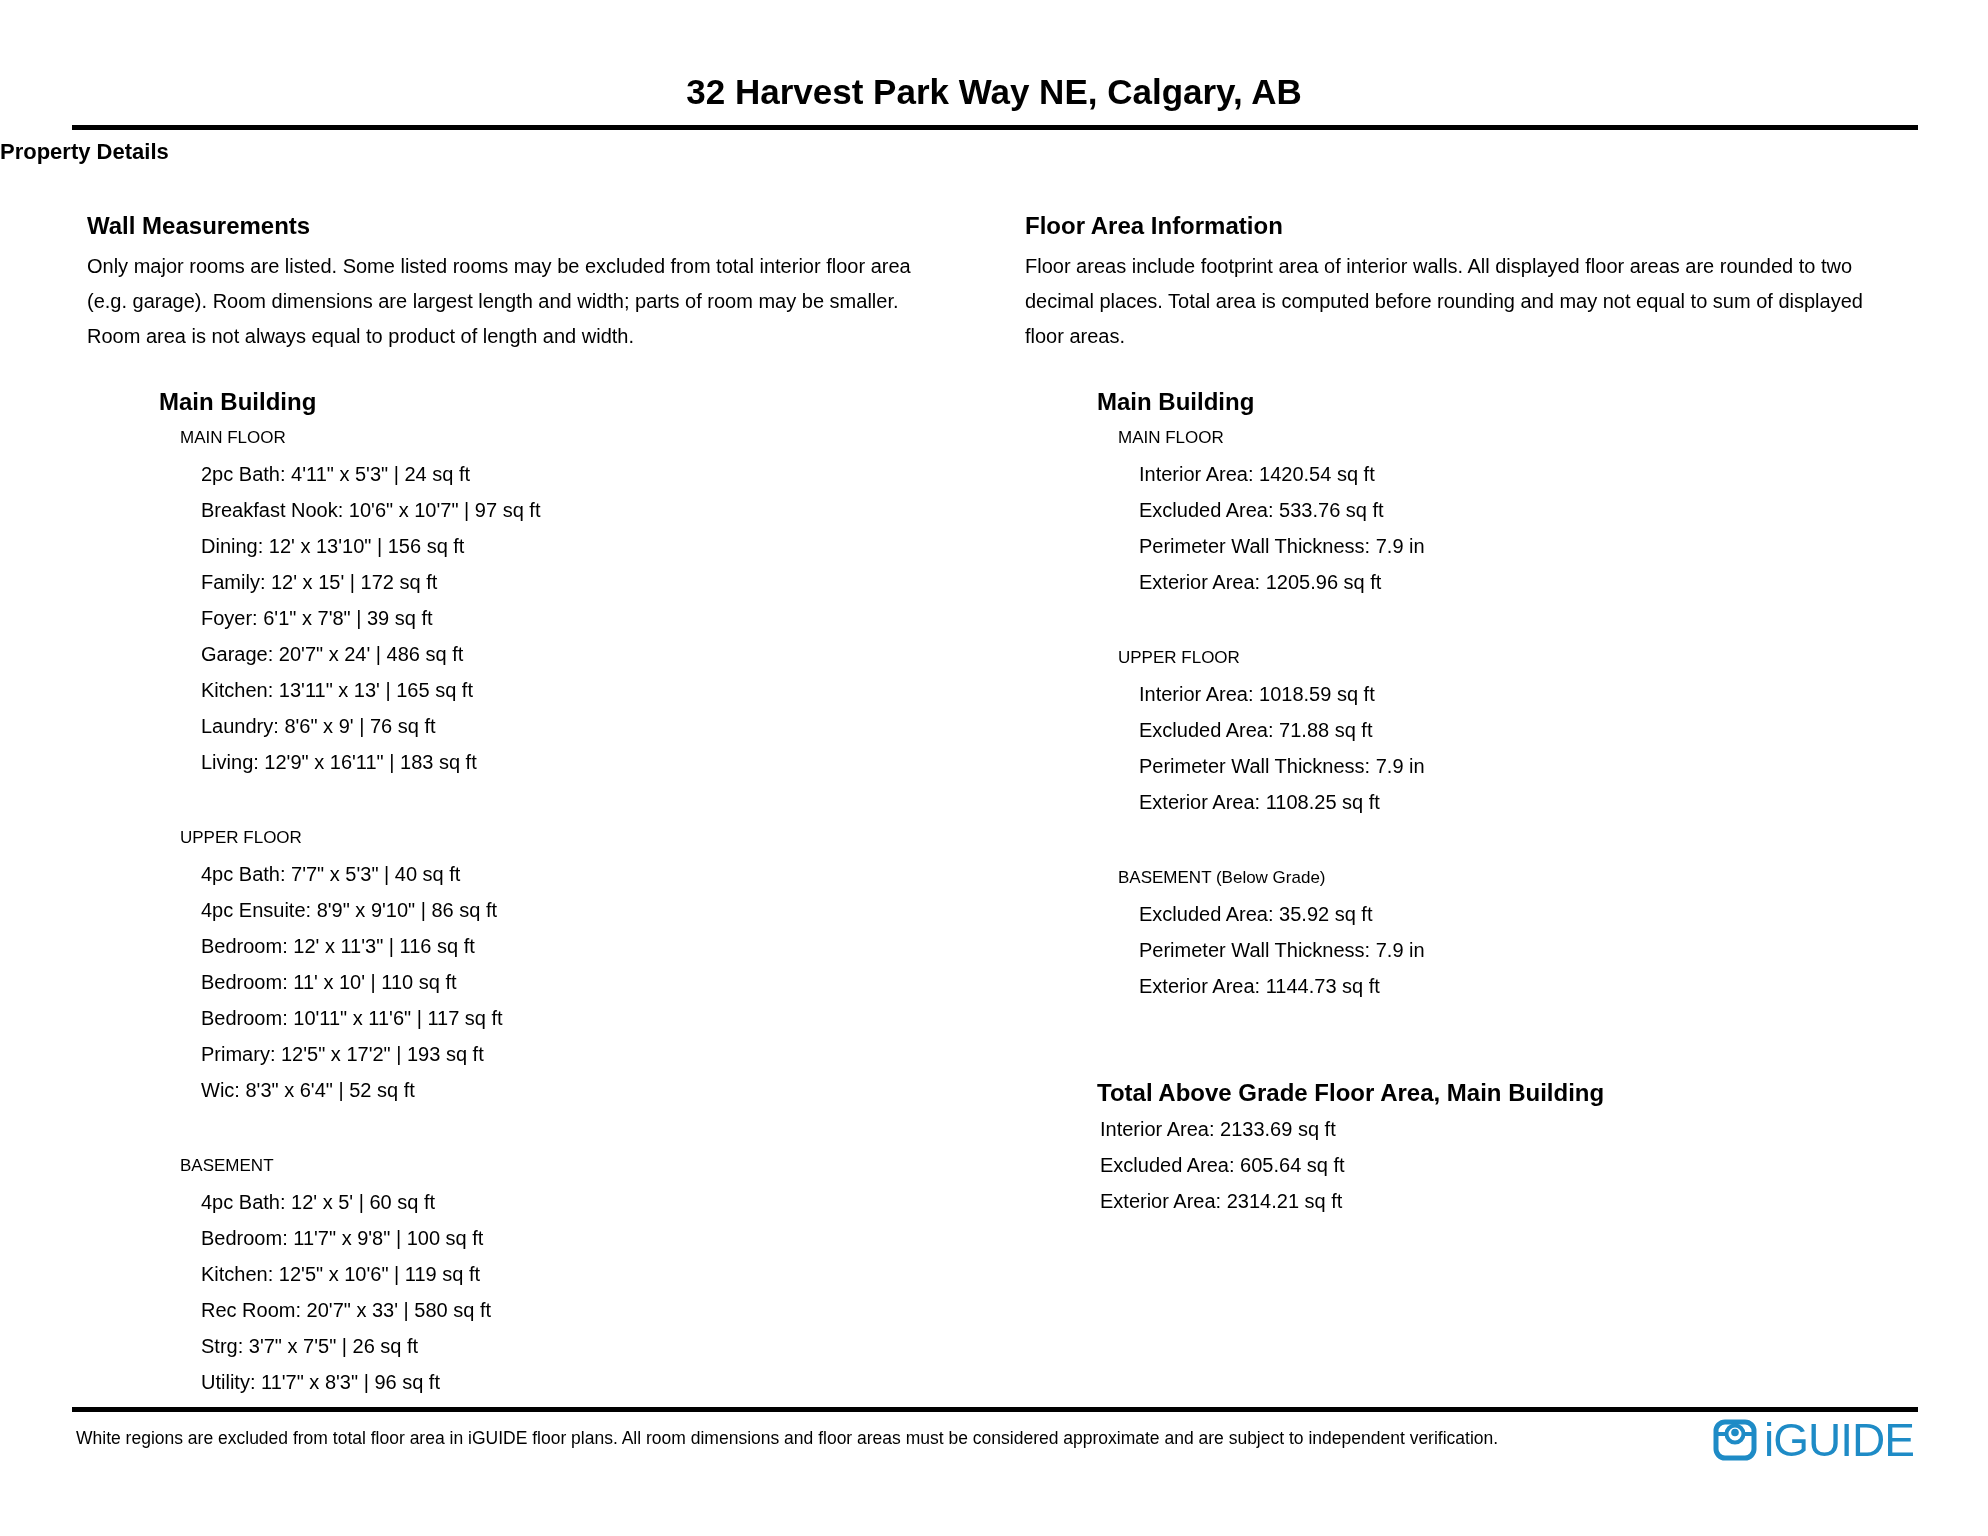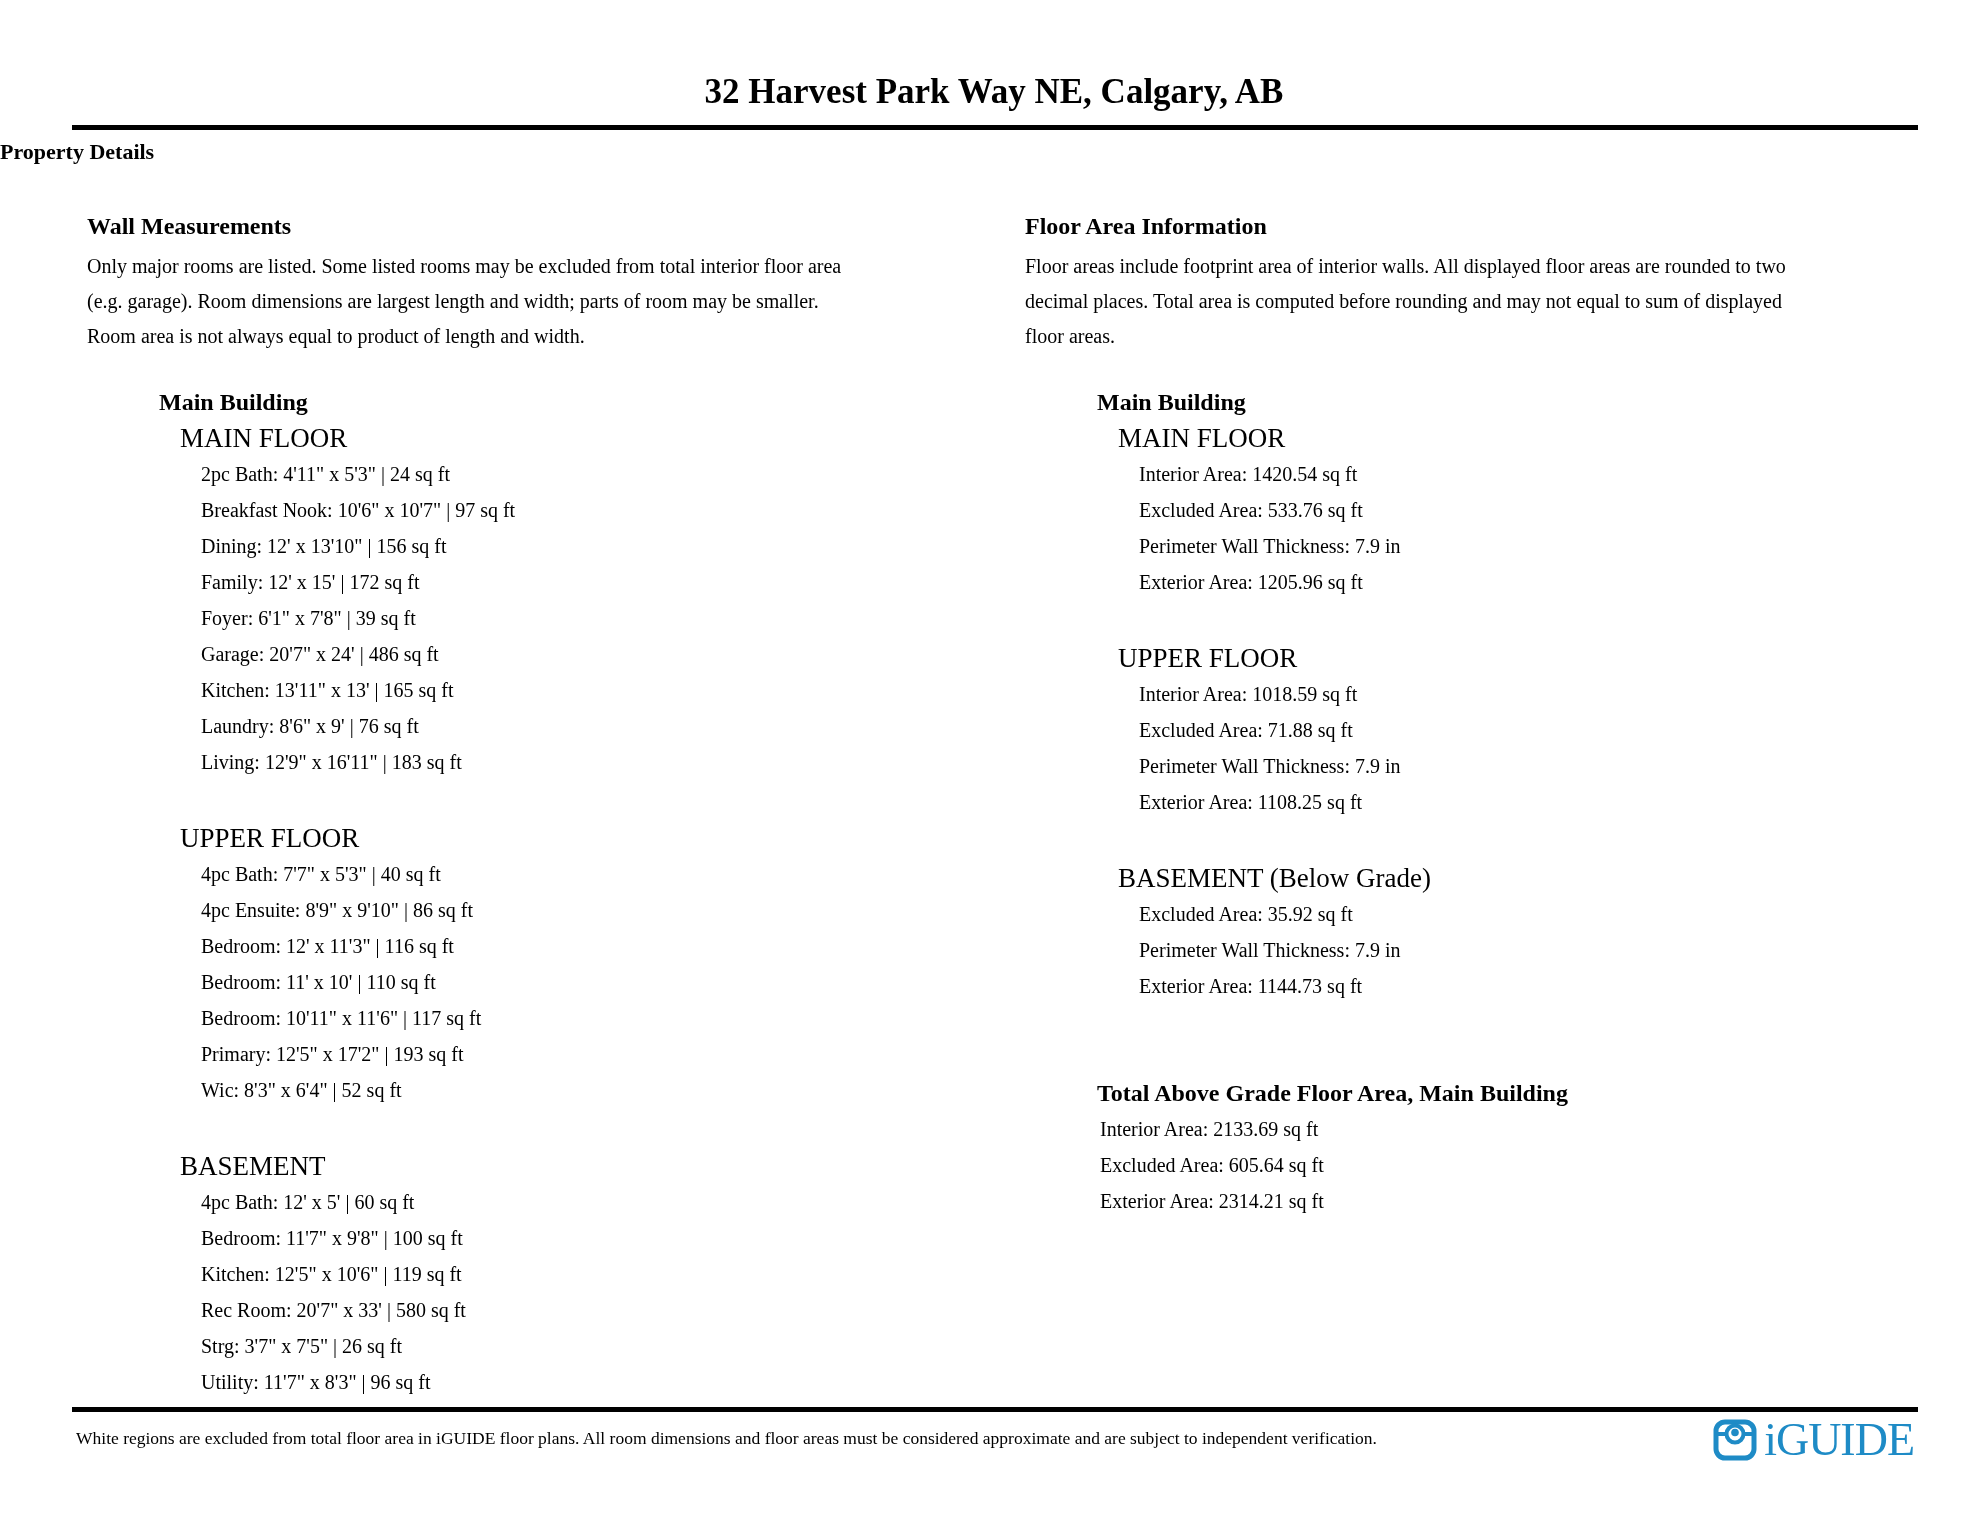--- a/index.html
+++ b/index.html
@@ -2,21 +2,21 @@
 <html><head>
 <meta charset="utf-8">
 <style>
   html, body { margin: 0; padding: 0; background: #ffffff; }
   .page {
     position: relative;
     width: 1988px;
     height: 1536px;
     background: #ffffff;
     color: #000000;
-    font-family: Liberation Serif, serif;
+    font-family: Liberation Sans, sans-serif;
     overflow: hidden;
     border-radius: 29px;
   }
   
   .doc-title {
     position: absolute;
     top: 72px; left: 0; width: 100%;
     text-align: center;
     font-size: 35px;
     font-weight: bold;
@@ -52,21 +52,21 @@
   }
   .building { margin-top: 30px; margin-left: 72px; }
   .building-name {
     font-size: 24px;
     font-weight: bold;
     line-height: 36px;
   }
   .floor { margin-left: 21px; }
   .floor + .floor { margin-top: 40px; }
   .floor-name {
-    font-size: 27px;
+    font-size: 17px;
     line-height: 36px;
   }
   .line-list { margin-left: 21px; }
   .data-line {
     font-size: 20px;
     line-height: 36px;
   }
   .total-block { margin-top: 71px; margin-left: 72px; }
   .total-heading {
     font-size: 24px;

